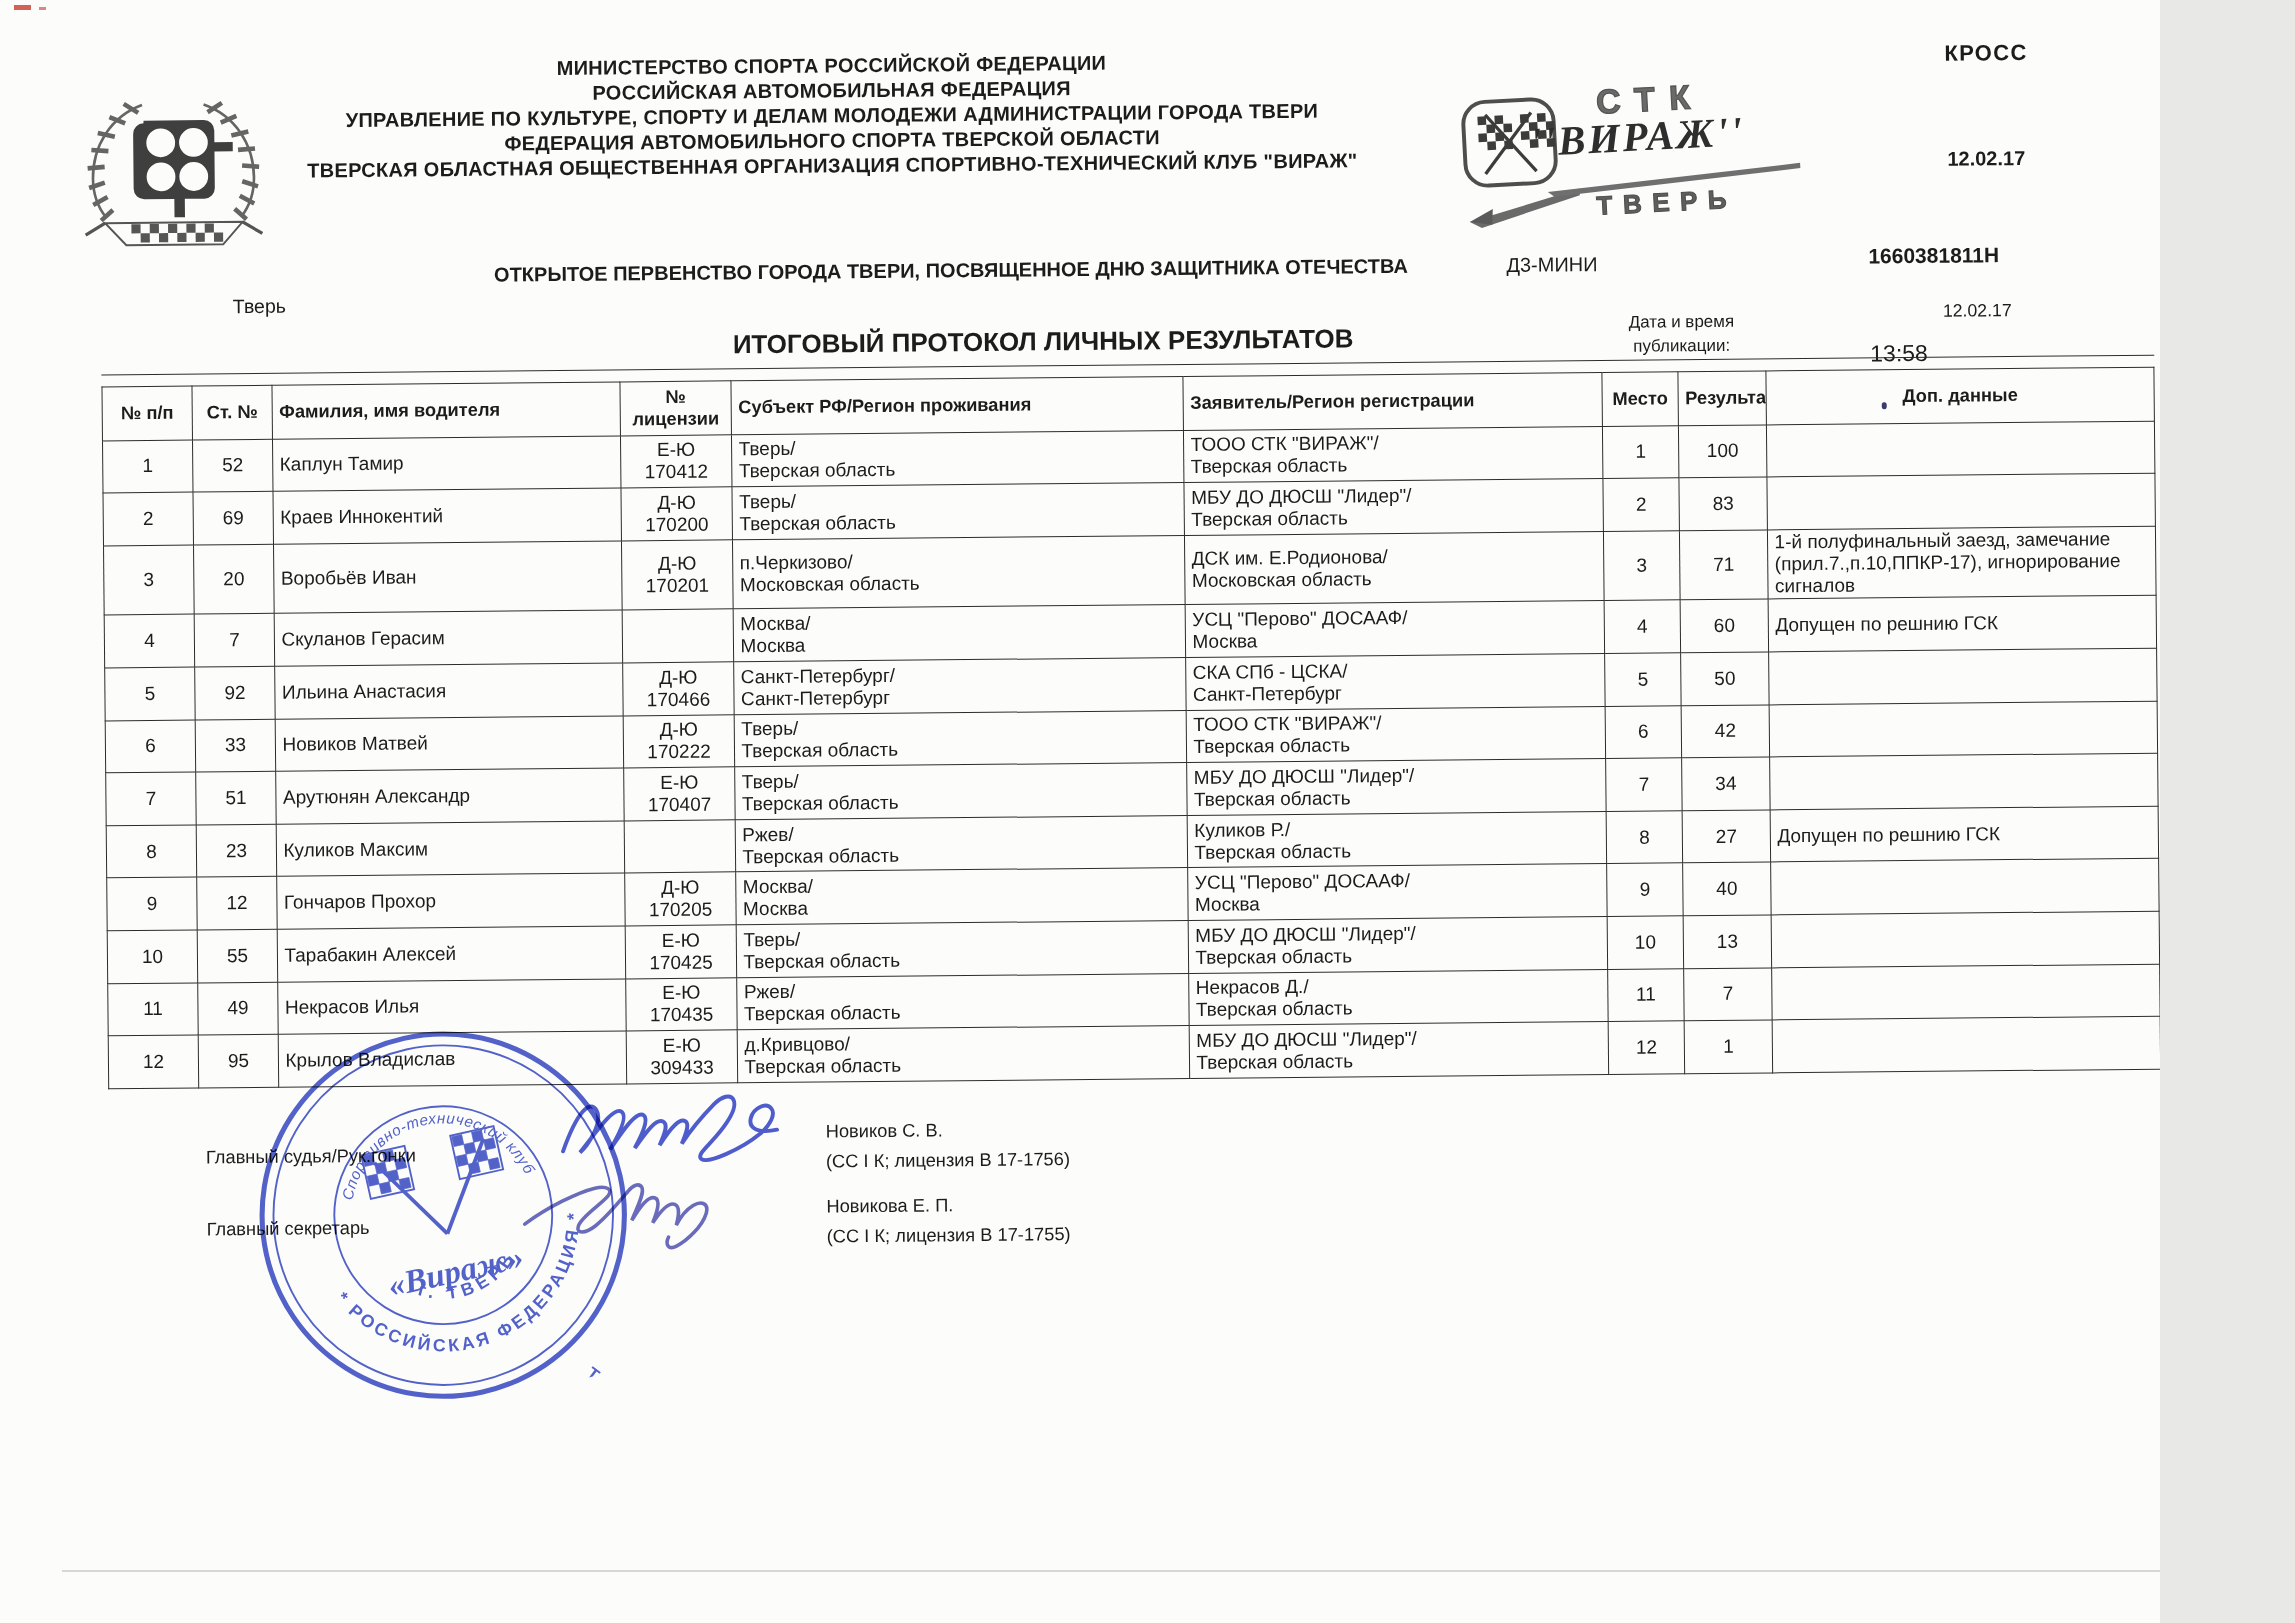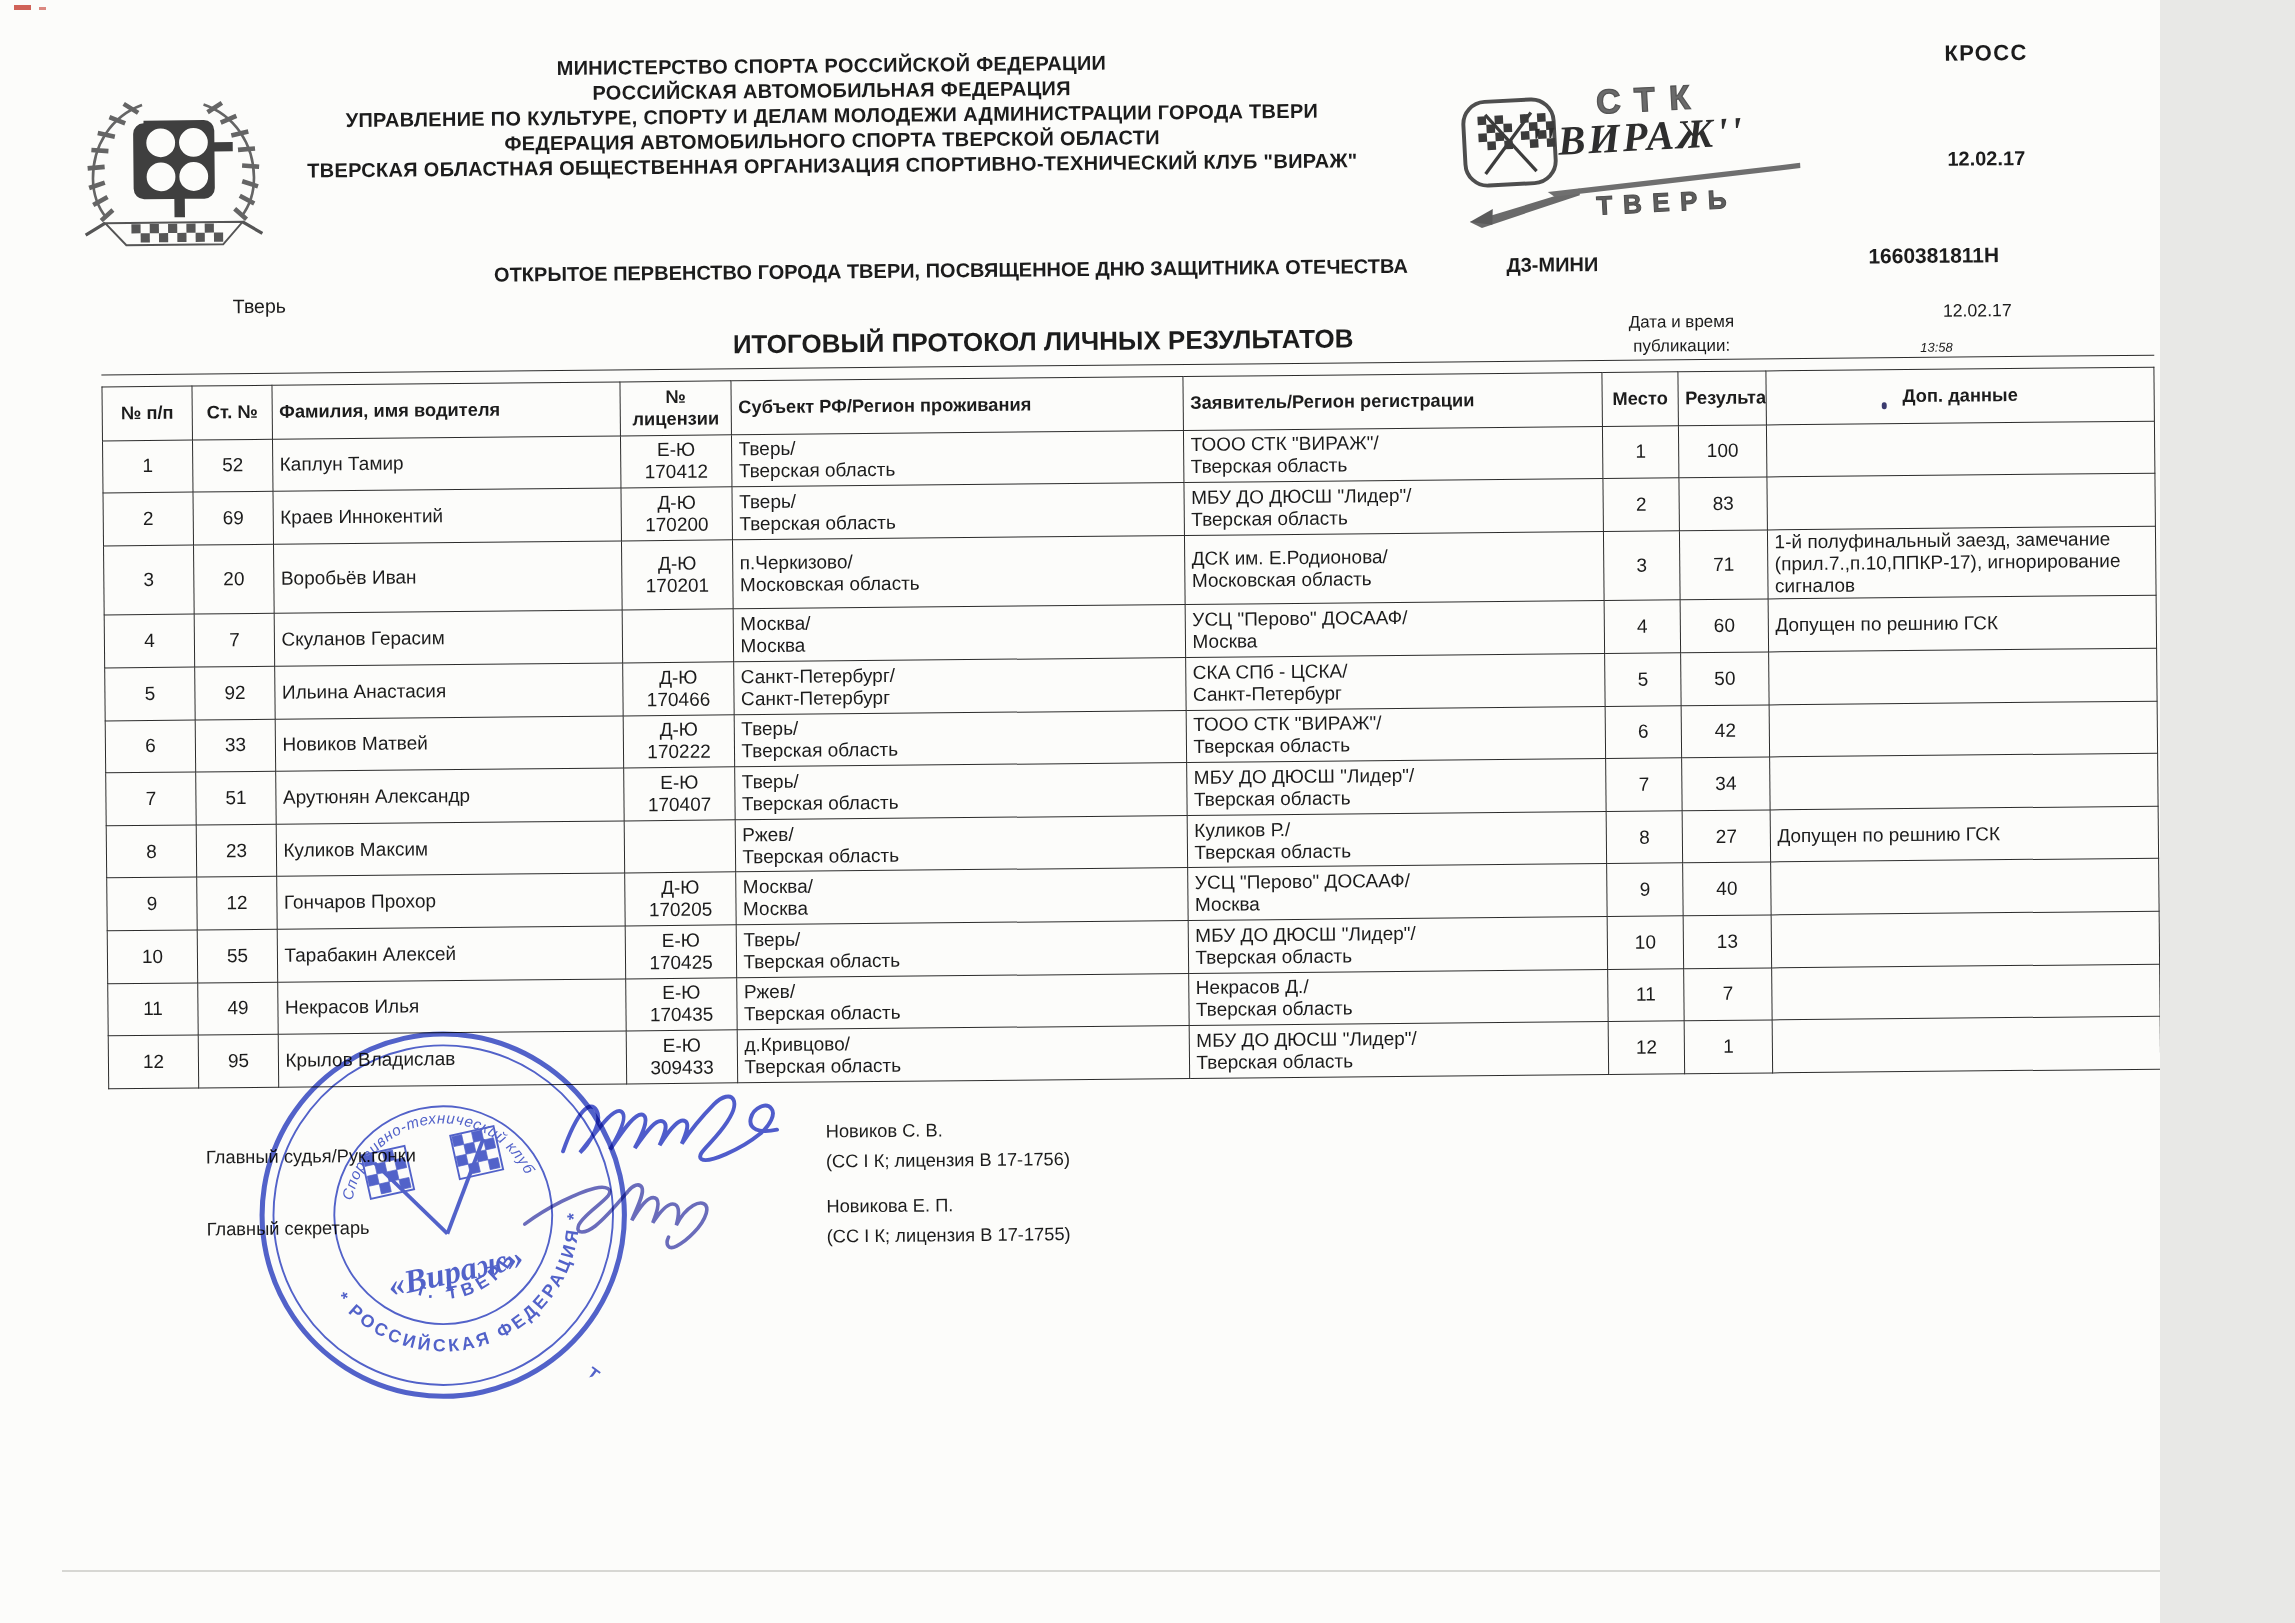--- a/index.html
+++ b/index.html
@@ -23,26 +23,26 @@
   .club .stk{position:absolute;left:139px;top:5.2px;font-size:34px;font-weight:bold;color:#6a6a6a;
              letter-spacing:14.4px;-webkit-text-stroke:1.3px #555;}
   .club .virazh{position:absolute;left:71px;top:37px;font-size:41px;font-weight:bold;font-style:italic;
                 font-family:"Liberation Serif",serif;color:#2e2e2e;letter-spacing:2.6px;}
   .club .tver{position:absolute;left:134px;top:113px;font-size:26px;font-weight:bold;color:#5e5e5e;
               letter-spacing:10.5px;-webkit-text-stroke:1px #4c4c4c;}
 
   
   .city{left:237px;top:296px;font-size:19.6px;}
   .event-title{left:458px;top:267px;width:995px;text-align:center;font-size:20px;font-weight:bold;}
-  .vclass{left:1511px;top:267px;font-size:20px;font-weight:bold;}
+  .vclass{left:1511px;top:267px;font-size:20px;font-weight:normal;}
   .ecode{left:1873px;top:261px;font-size:21px;font-weight:bold;}
   .ptitle{left:687px;top:335px;width:720px;text-align:center;font-size:26px;font-weight:bold;}
   .publab{left:1597px;top:325px;width:177px;text-align:center;font-size:17px;line-height:23.6px;white-space:pre-line;}
   .pubdate{left:1947px;top:318px;font-size:17.7px;}
-  .pubtime{left:1924px;top:357px;font-size:13px;font-style:italic;}
+  .pubtime{left:1874px;top:357px;font-size:23px;}
 
   
   .rule-above{left:105px;top:374px;width:2053px;height:1.3px;background:#2c2c2c;}
   .tblwrap{left:105px;top:386px;}
   table.results{border-collapse:collapse;table-layout:fixed;width:2052px;background:transparent;}
   table.results th,table.results td{border:1.3px solid #2c2c2c;padding:1.3px 6.5px;overflow:hidden;}
   table.results th{height:50px;font-size:18.3px;font-weight:600;}
   table.results td{height:49px;font-size:19px;white-space:pre-line;line-height:22px;}
   .c{text-align:center;}
   .l{text-align:left;}

